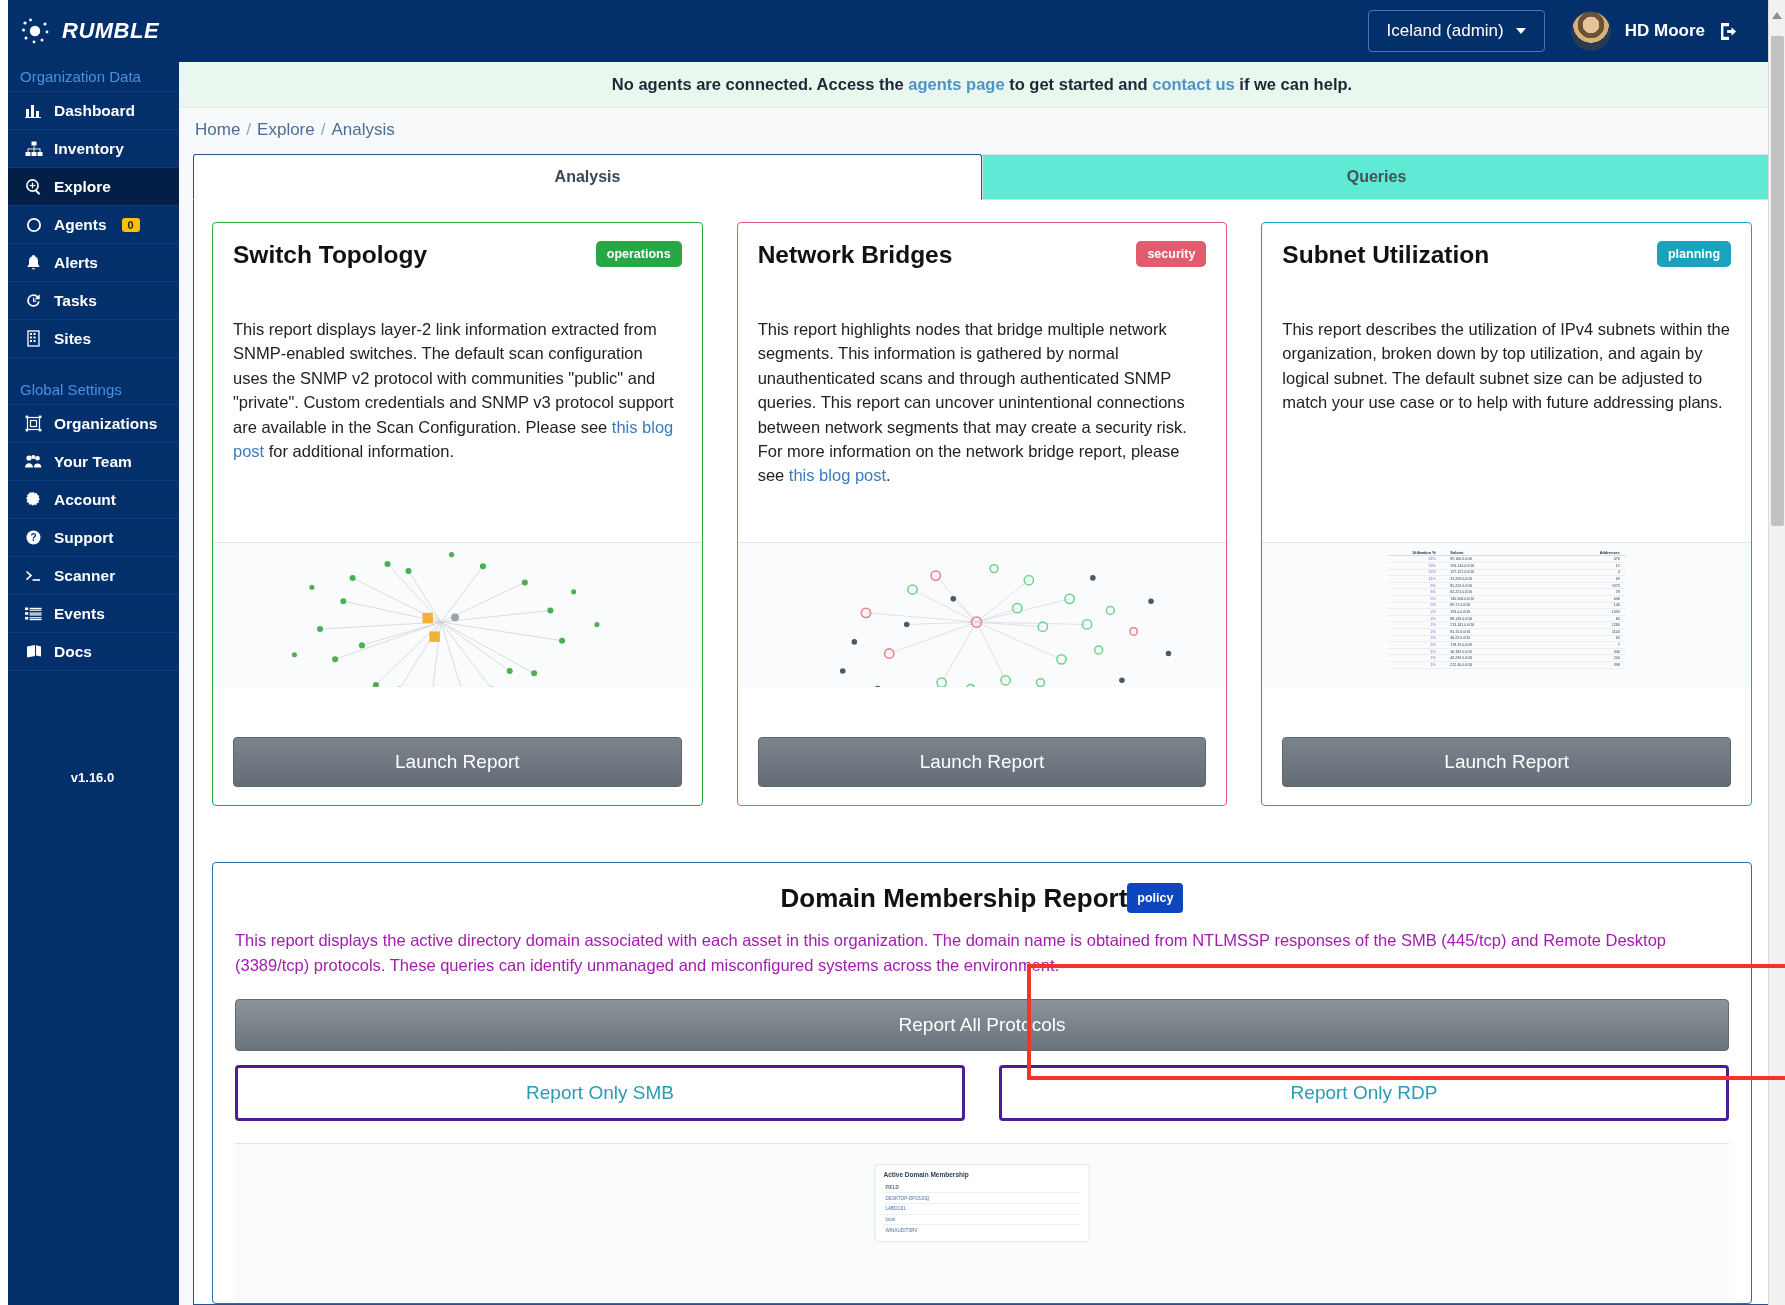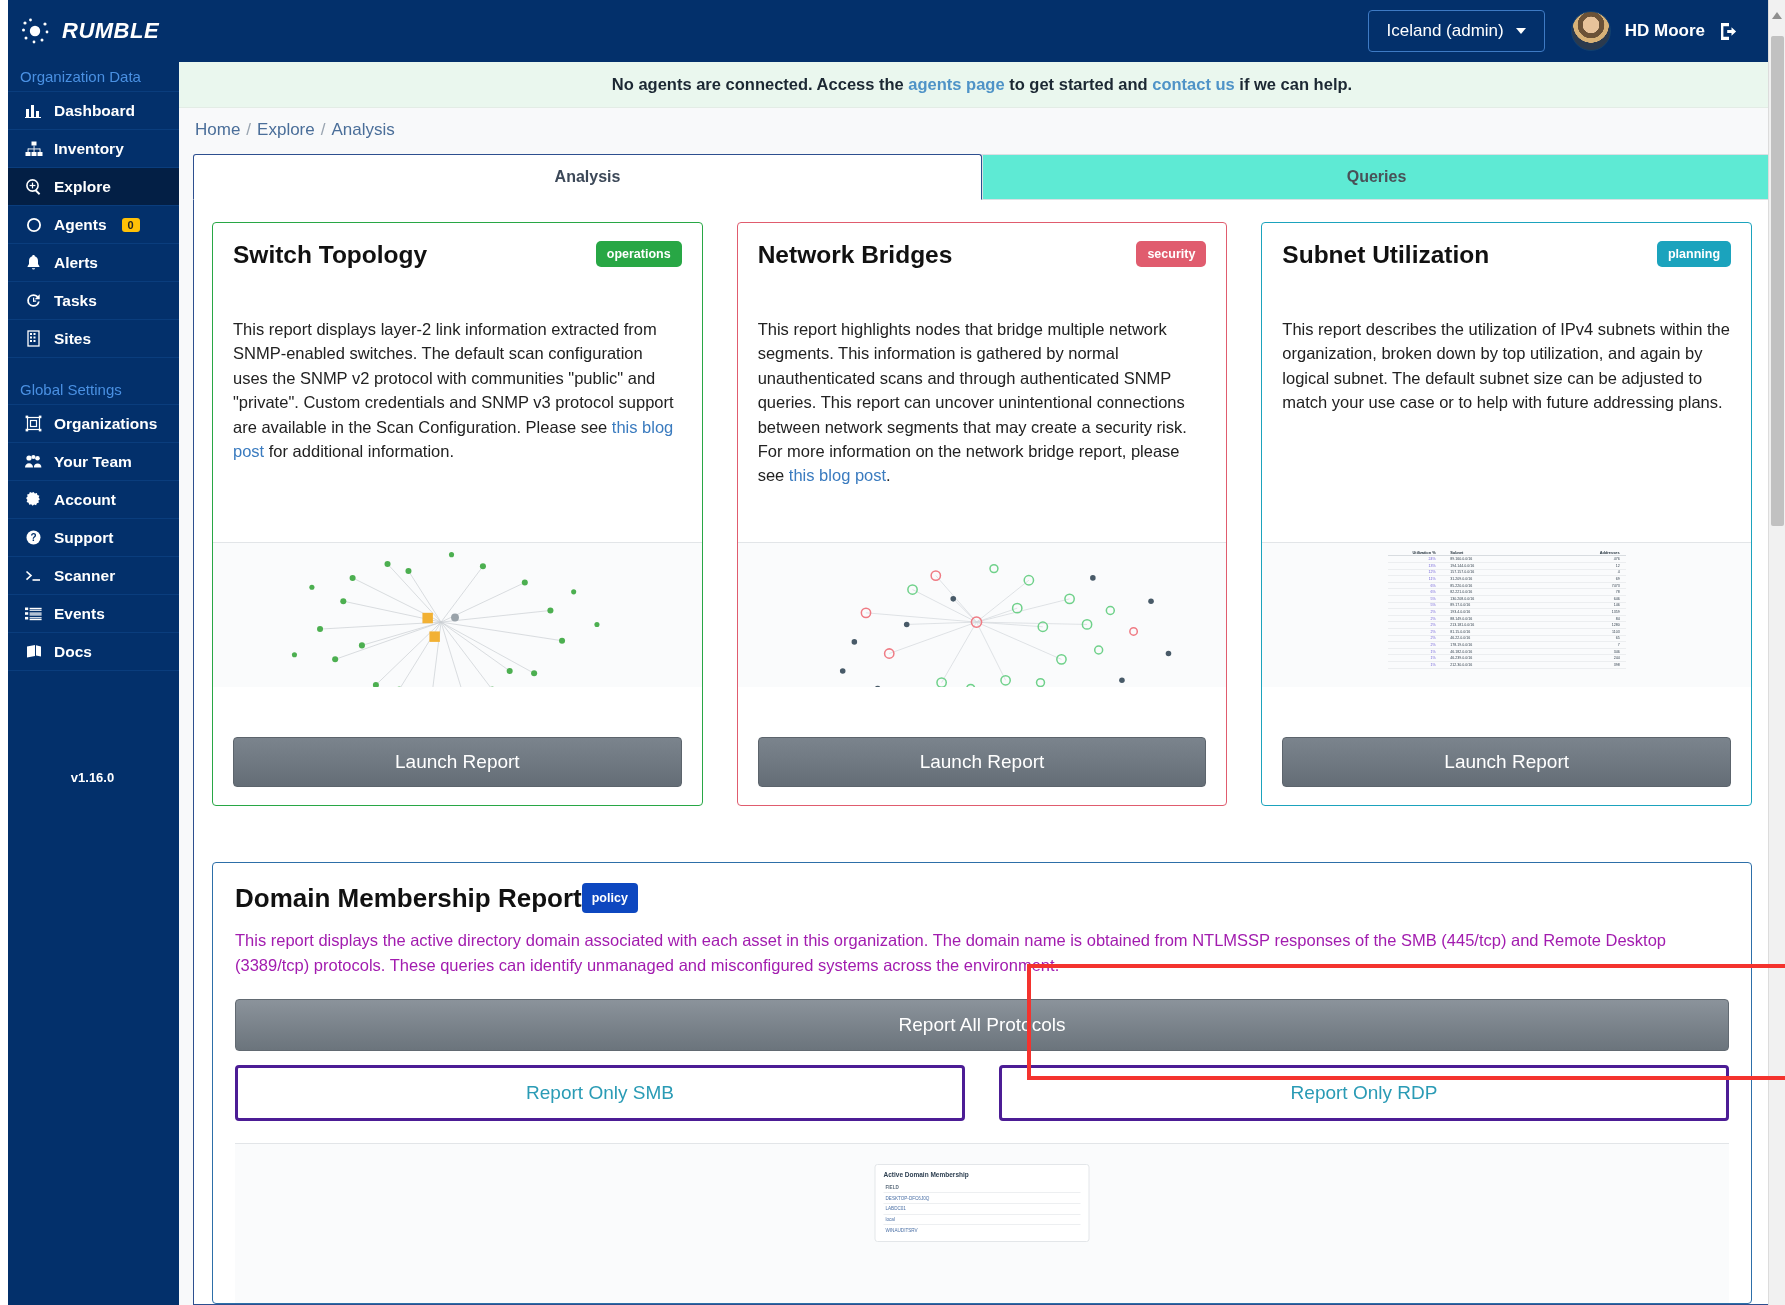--- a/index.html
+++ b/index.html
@@ -219,21 +219,21 @@
   .mini-table .mt-head .c1, .mini-table .mt-head .c2, .mini-table .mt-head .c3 { color: #1d2b36; }
 
   
   .dm-report {
     margin-top: 56px;
     border: 1px solid #2d6fa8;
     border-radius: 4px;
     background: #fff;
     padding: 20px 22px 0 22px;
   }
-  .dm-head { display: flex; align-items: flex-start; justify-content: flex-start; }
+  .dm-head { display: flex; align-items: flex-start; justify-content: center; }
   .dm-title { font-size: 26px; font-weight: bold; color: #111; }
   .tag.policy { background: #0d47c0; border-radius: 4px; padding: 8px 10px; }
   .dm-desc { font-size: 16.5px; line-height: 1.5; color: #a21caf; margin-top: 14px; }
   .btn-wide {
     display: block; width: 100%;
     background: linear-gradient(180deg, #8b939b 0%, #6b747c 100%);
     color: #ffffff; font-size: 19px;
     border: 1px solid #626a72; border-radius: 4px;
     padding: 14px 0; text-align: center; margin-top: 22px; cursor: pointer;
     font-family: inherit;

